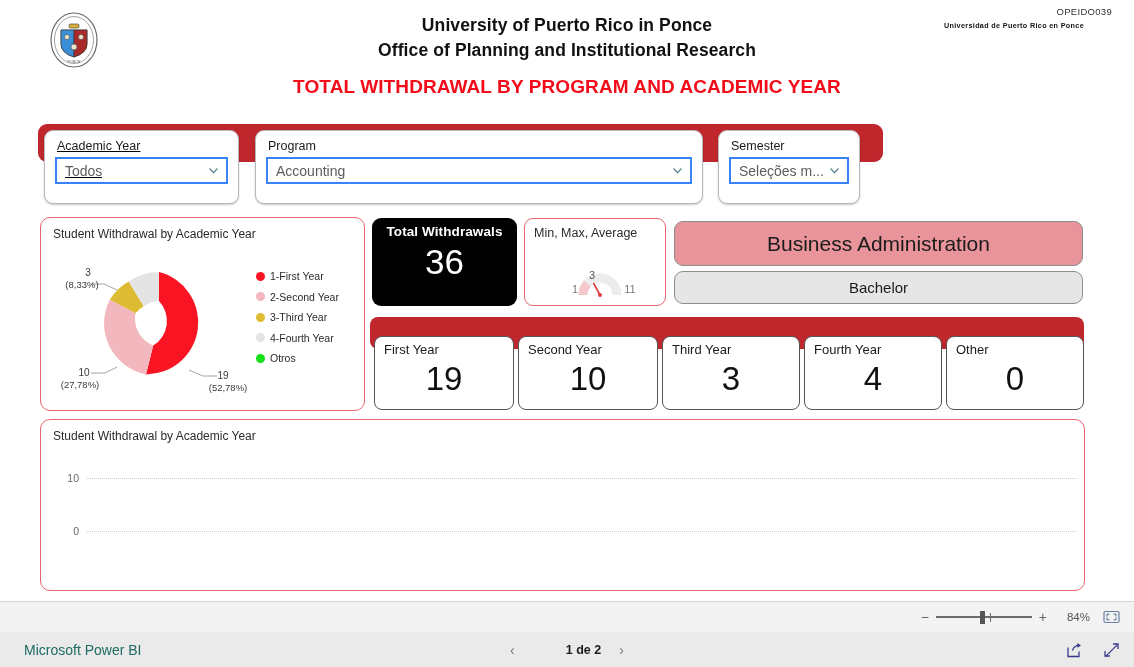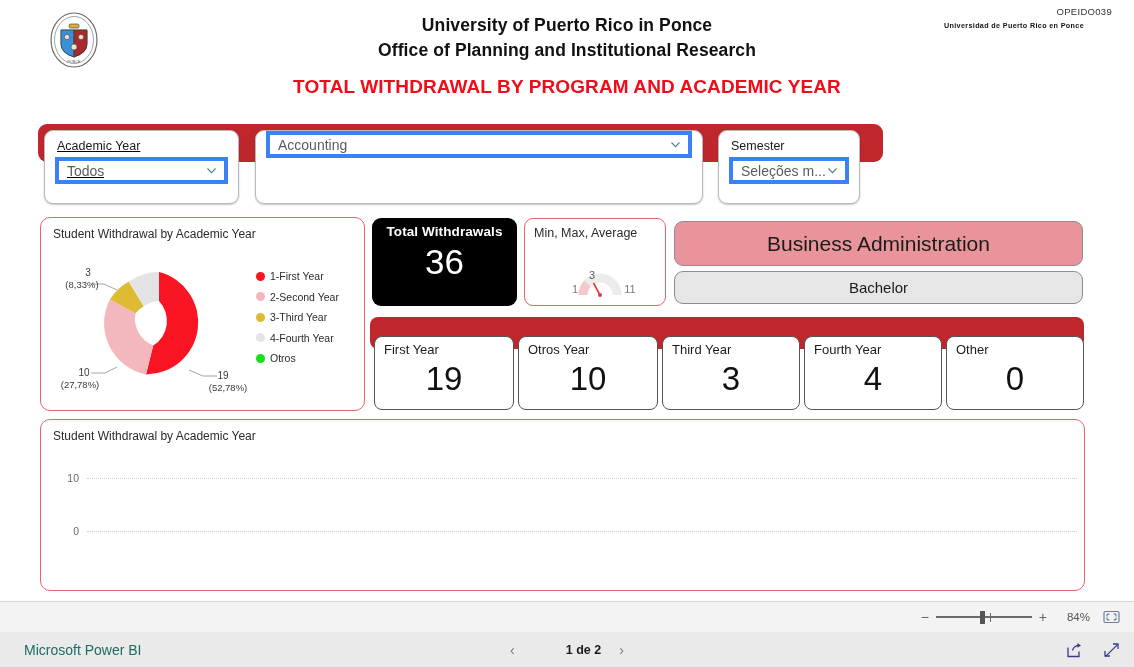--- a/index.html
+++ b/index.html
@@ -45,21 +45,21 @@
     background: #c0272d; border-radius: 9px;
   }
   .slicer {
     position: absolute; background: #fff; border: 1px solid #b9b9b9;
     border-radius: 9px; box-shadow: 0 1px 2px rgba(0,0,0,.22);
   }
   .slicer .s-label {
     font-size: 12.5px; color: #1b1b1b; padding: 8px 0 4px 12px; font-weight: 400;
   }
   .slicer .s-box {
-    margin: 0 10px 9px 10px; height: 27px; border: 4px solid #3b82f6;
+    margin: 0 10px 9px 10px; height: 27px; border: 2px solid #3b82f6;
     display: flex; align-items: center; justify-content: space-between;
     padding: 0 6px 0 8px; background: #fff;
   }
   .slicer .s-val { font-size: 14px; color: #5c5c5c; white-space: nowrap; overflow: hidden; }
   .chev { width: 13px; height: 13px; flex: 0 0 13px; }
   .chev svg { display: block; }
 
   #slicer-year    { left: 44px;  top: 130px; width: 195px; height: 74px; text-decoration: underline; }
   #slicer-program { left: 255px; top: 130px; width: 448px; height: 74px; }
   #slicer-sem     { left: 718px; top: 130px; width: 142px; height: 74px; }
@@ -228,20 +228,21 @@
       <span class="s-val">Todos</span>
       <span class="chev">
         <svg width="13" height="13" viewBox="0 0 13 13">
             <path d="M2.5 4.5 L6.5 8.6 L10.5 4.5" fill="none" stroke="#4a7f8c" stroke-width="1.1"></path>
           </svg>
       </span>
     </div>
   </div>
 
   <div class="slicer" id="slicer-program">
+    <div class="s-label">Program</div>
     <div class="s-box">
       <span class="s-val">Accounting</span>
       <span class="chev">
         <svg width="13" height="13" viewBox="0 0 13 13">
             <path d="M2.5 4.5 L6.5 8.6 L10.5 4.5" fill="none" stroke="#4a7f8c" stroke-width="1.1"></path>
           </svg>
       </span>
     </div>
   </div>
 
@@ -333,21 +334,21 @@
   <div class="prog-card">Business Administration</div>
   <div class="degree-card">Bachelor</div>
 
   <div class="kpi-band"></div>
 
   <div class="kpi" id="kpi-0">
     <div class="k-lab">First Year</div>
     <div class="k-val">19</div>
   </div>
   <div class="kpi" id="kpi-1">
-    <div class="k-lab">Otros Year</div>
+    <div class="k-lab">Second Year</div>
     <div class="k-val">10</div>
   </div>
   <div class="kpi" id="kpi-2">
     <div class="k-lab">Third Year</div>
     <div class="k-val">3</div>
   </div>
   <div class="kpi" id="kpi-3">
     <div class="k-lab">Fourth Year</div>
     <div class="k-val">4</div>
   </div>

